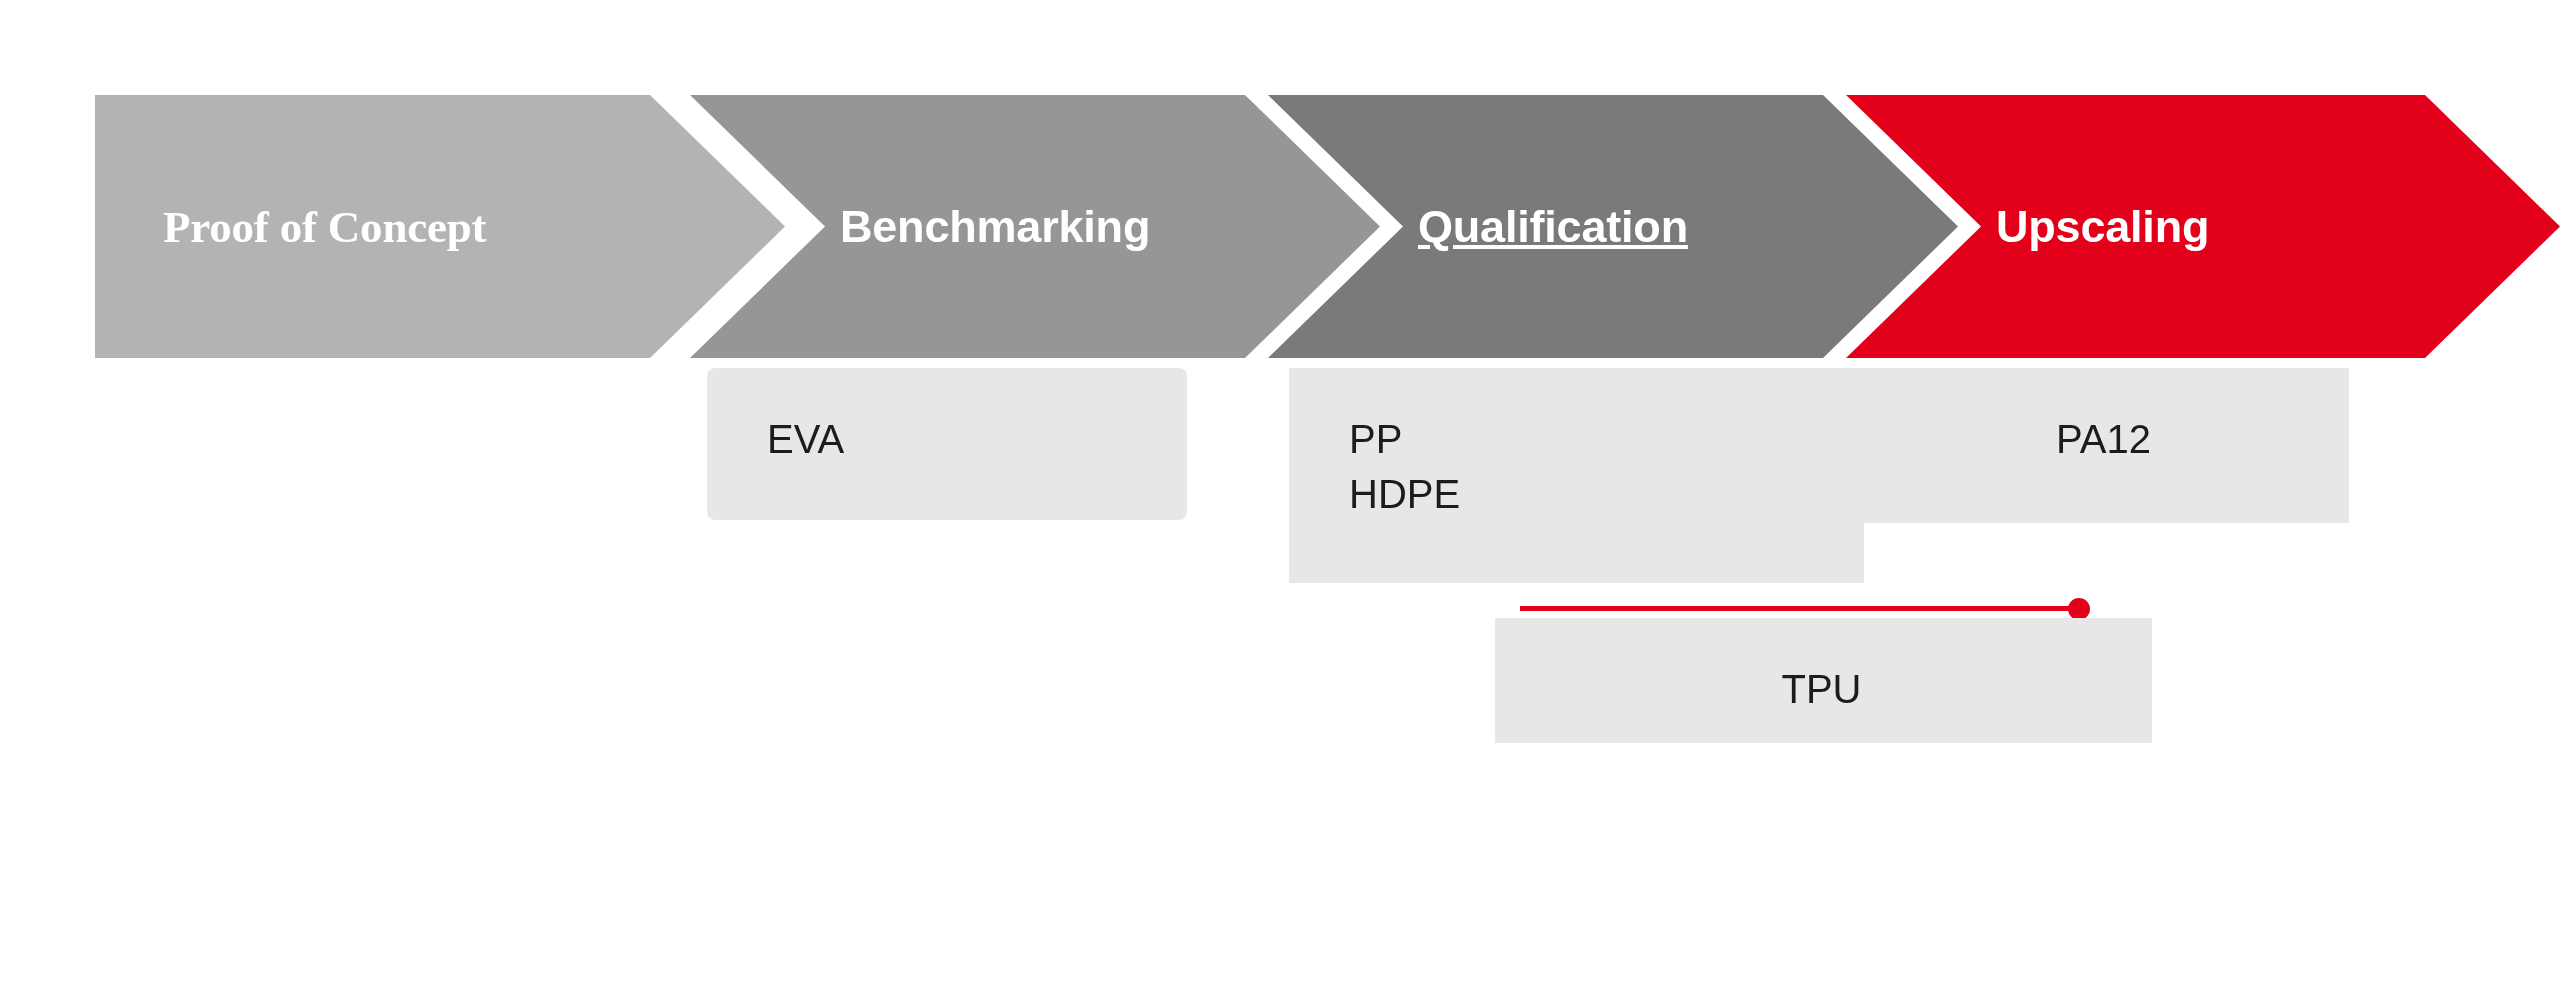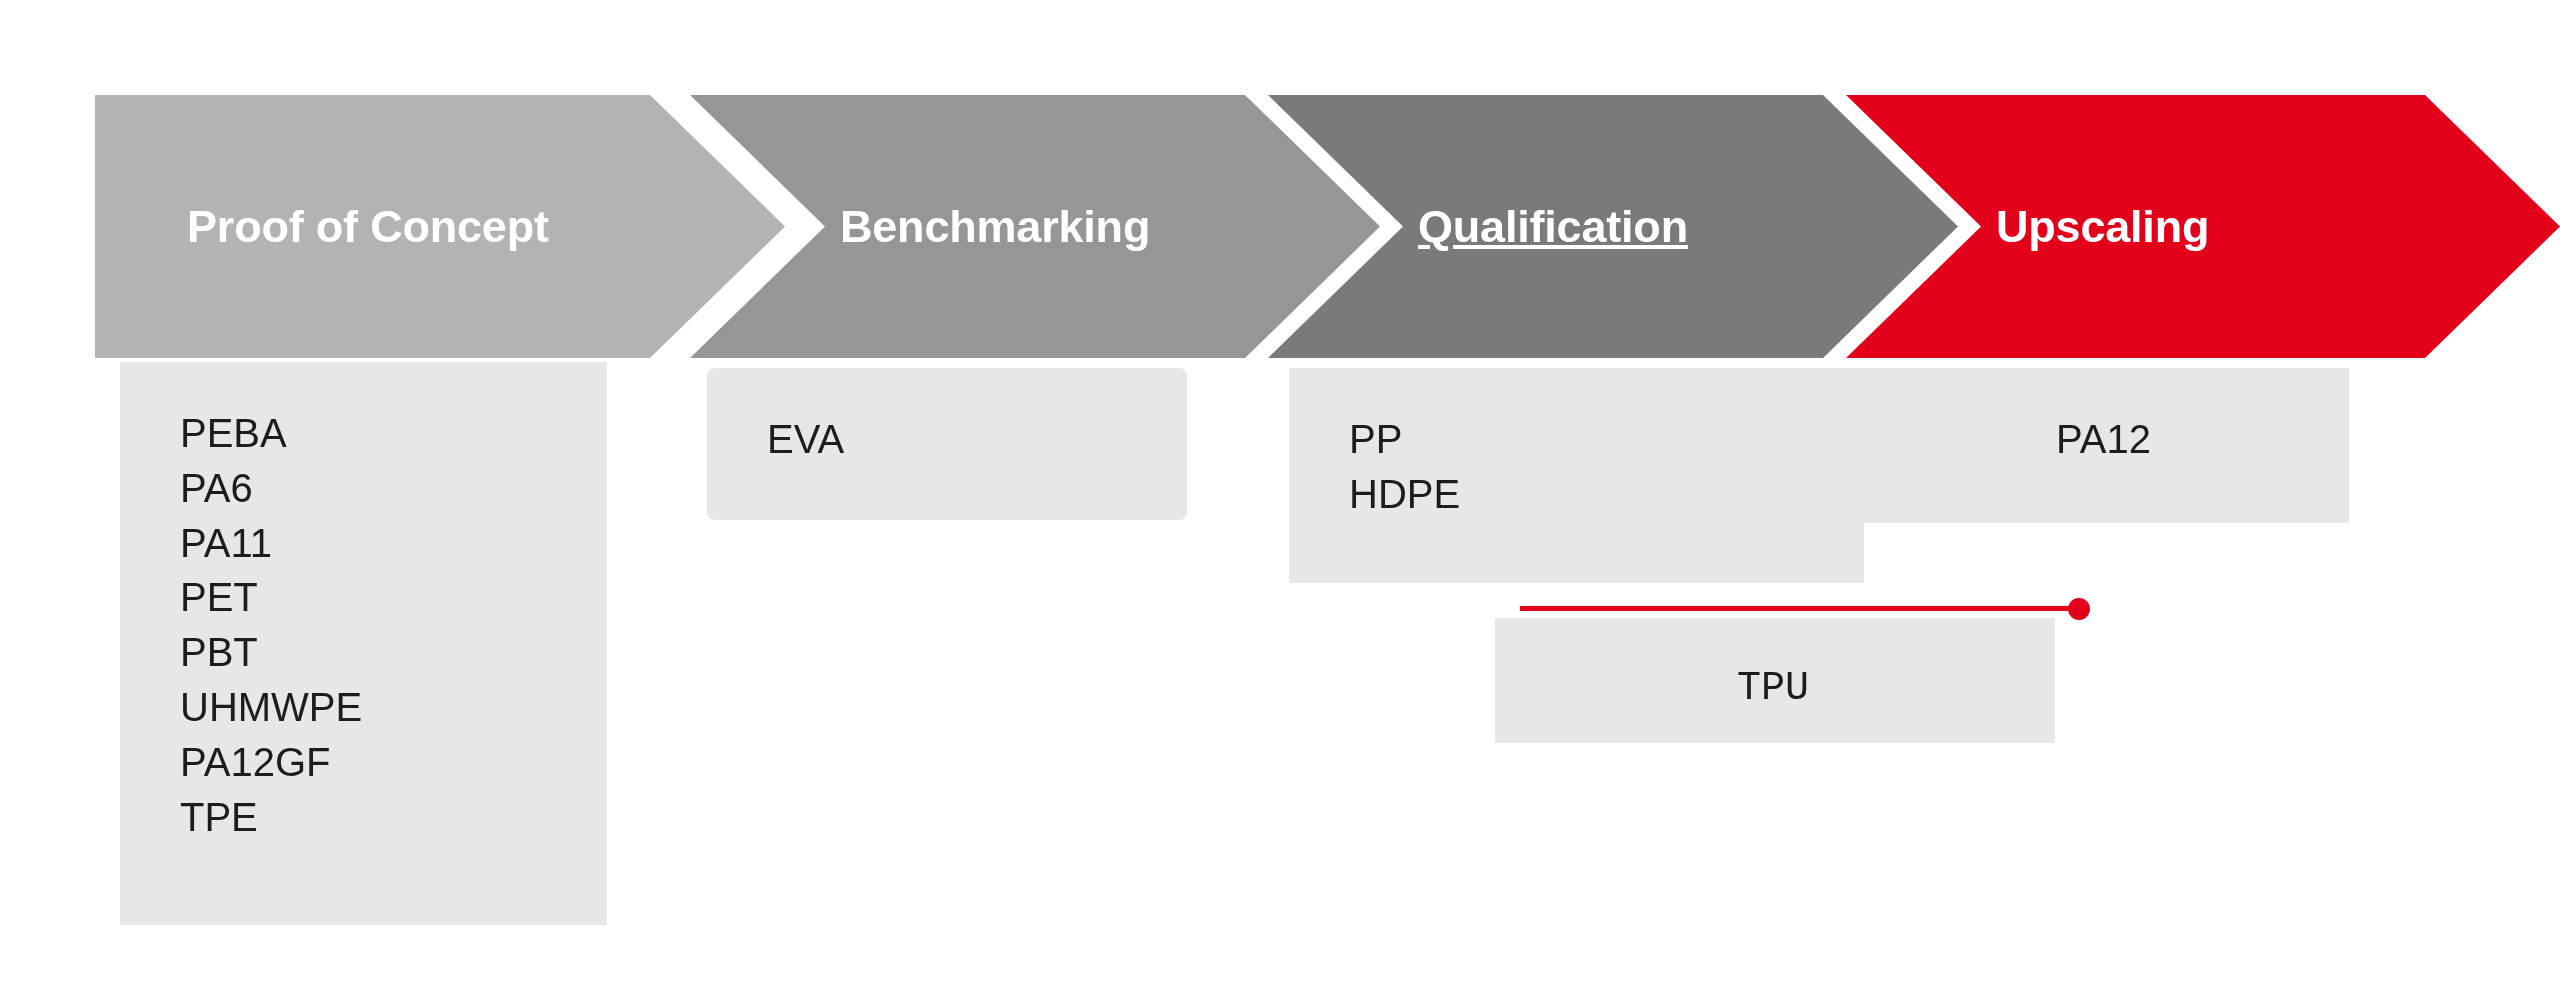--- a/index.html
+++ b/index.html
@@ -43,21 +43,21 @@
     letter-spacing: -0.2px;
     white-space: nowrap;
   }
 
   
   .stage-0 { left: 95px;   width: 690px; }
   .stage-1 { left: 690px;  width: 690px; }
   .stage-2 { left: 1268px; width: 690px; }
   .stage-3 { left: 1846px; width: 714px; }
 
-  .stage-0 .chev-label { padding-left: 92px; }
+  .stage-0 .chev-label { padding-left: 68px; font-family: Liberation Serif, serif; }
   .stage-1 .chev-label { padding-left: 150px; }
   .stage-2 .chev-label { padding-left: 150px; text-decoration: underline; }
   .stage-3 .chev-label { padding-left: 150px; }
 
   
   .card {
     position: absolute;
     background: #e7e7e7;
     box-sizing: border-box;
     padding: 44px 60px 30px 60px;
@@ -71,21 +71,21 @@
   .card.centered {
     padding-left: 0;
     padding-right: 4px;
     text-align: center;
   }
 
   .card-poc  { left: 120px;  top: 362px; width: 487px;  height: 563px; }
   .card-bm   { left: 707px;  top: 368px; width: 480px;  height: 152px; border-radius: 8px; }
   .card-qual { left: 1289px; top: 368px; width: 575px;  height: 215px; }
   .card-ups  { left: 1862px; top: 368px; width: 487px;  height: 155px; }
-  .card-tpu  { left: 1495px; top: 618px; width: 560px;  height: 125px; font-family: Liberation Mono, monospace; }
+  .card-tpu  { left: 1495px; top: 618px; width: 657px;  height: 125px; }
 
   
   .connector {
     position: absolute;
     left: 1520px;
     top: 598px;
     width: 570px;
     height: 22px;
     pointer-events: none;
   }
@@ -133,30 +133,20 @@
     <span class="chev-label">Qualification</span>
   </div>
 
   <div class="chevron stage-3">
     <svg class="chev-shape" viewBox="0 0 714 263" preserveAspectRatio="none">
       <polygon points="0,0 579,0 714,131.5 579,263 0,263 135,131.5" fill="#e2001a"></polygon>
     </svg>
     <span class="chev-label">Upscaling</span>
   </div>
 
-  <div class="card card-poc">
-    <div class="card-line">PEBA</div>
-    <div class="card-line">PA6</div>
-    <div class="card-line">PA11</div>
-    <div class="card-line">PET</div>
-    <div class="card-line">PBT</div>
-    <div class="card-line">UHMWPE</div>
-    <div class="card-line">PA12GF</div>
-    <div class="card-line">TPE</div>
-  </div>
 
   <div class="card card-bm">
     <div class="card-line">EVA</div>
   </div>
 
   <div class="card card-qual">
     <div class="card-line">PP</div>
     <div class="card-line">HDPE</div>
   </div>
 

